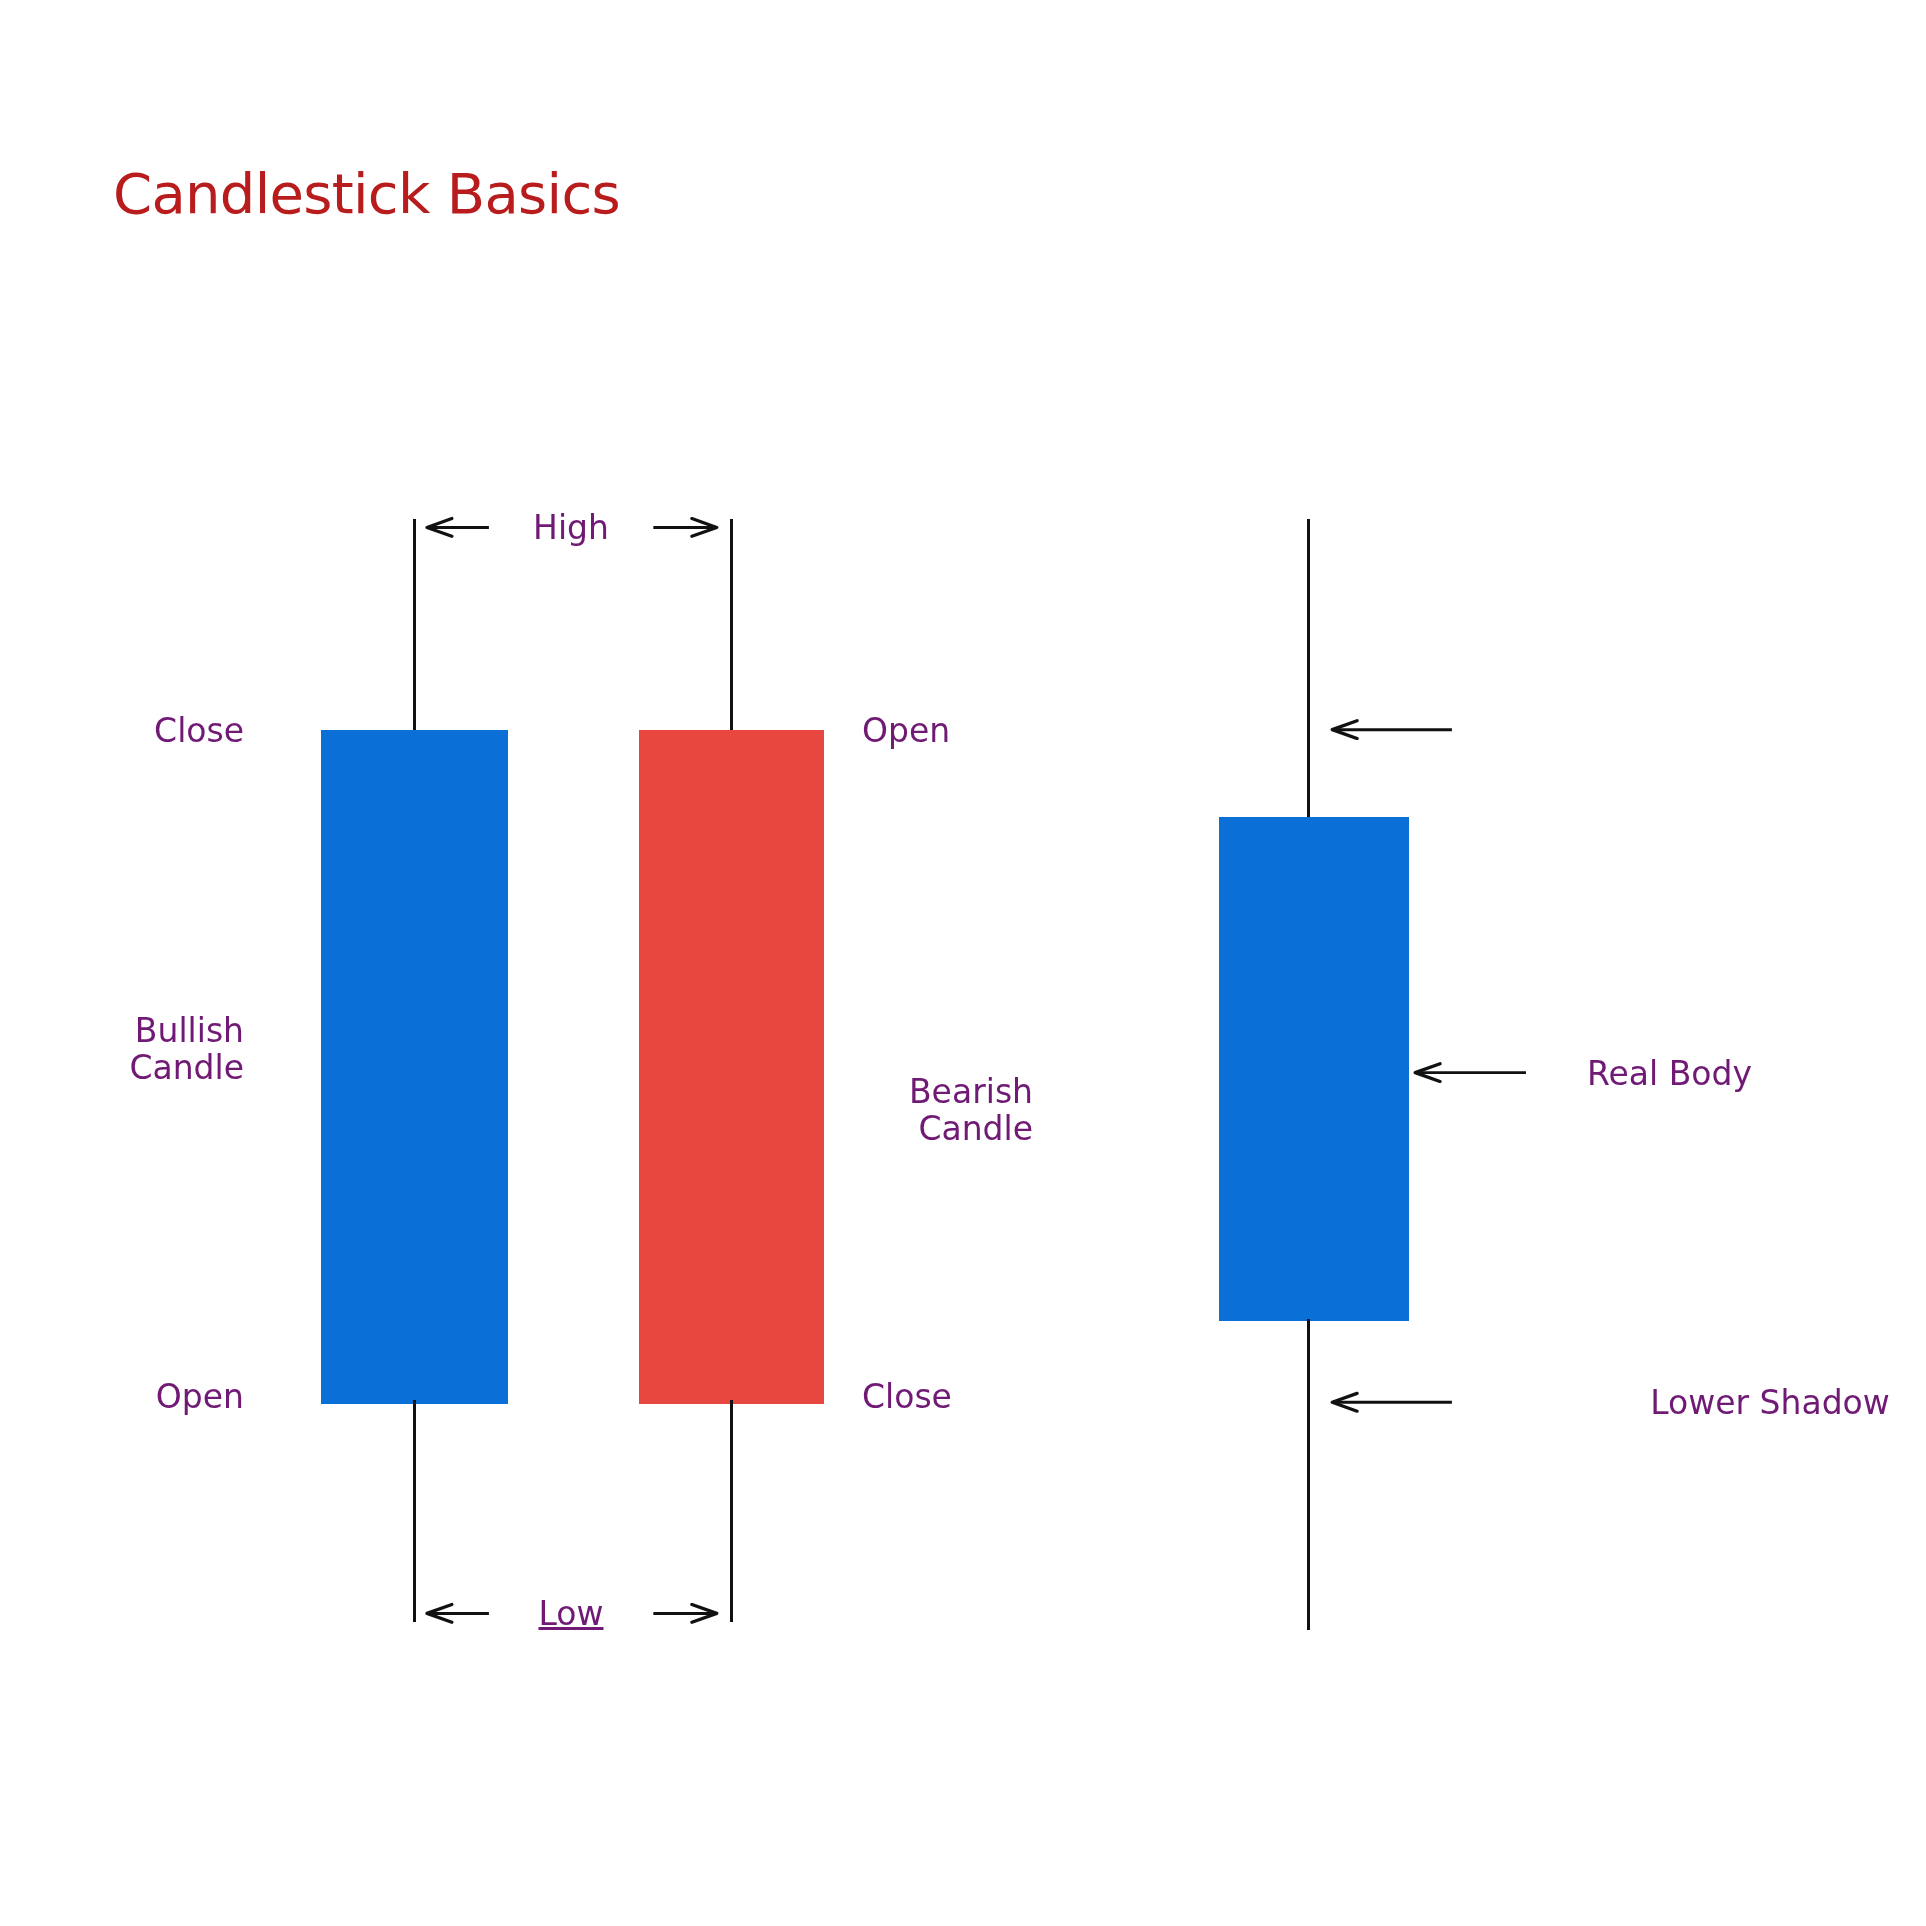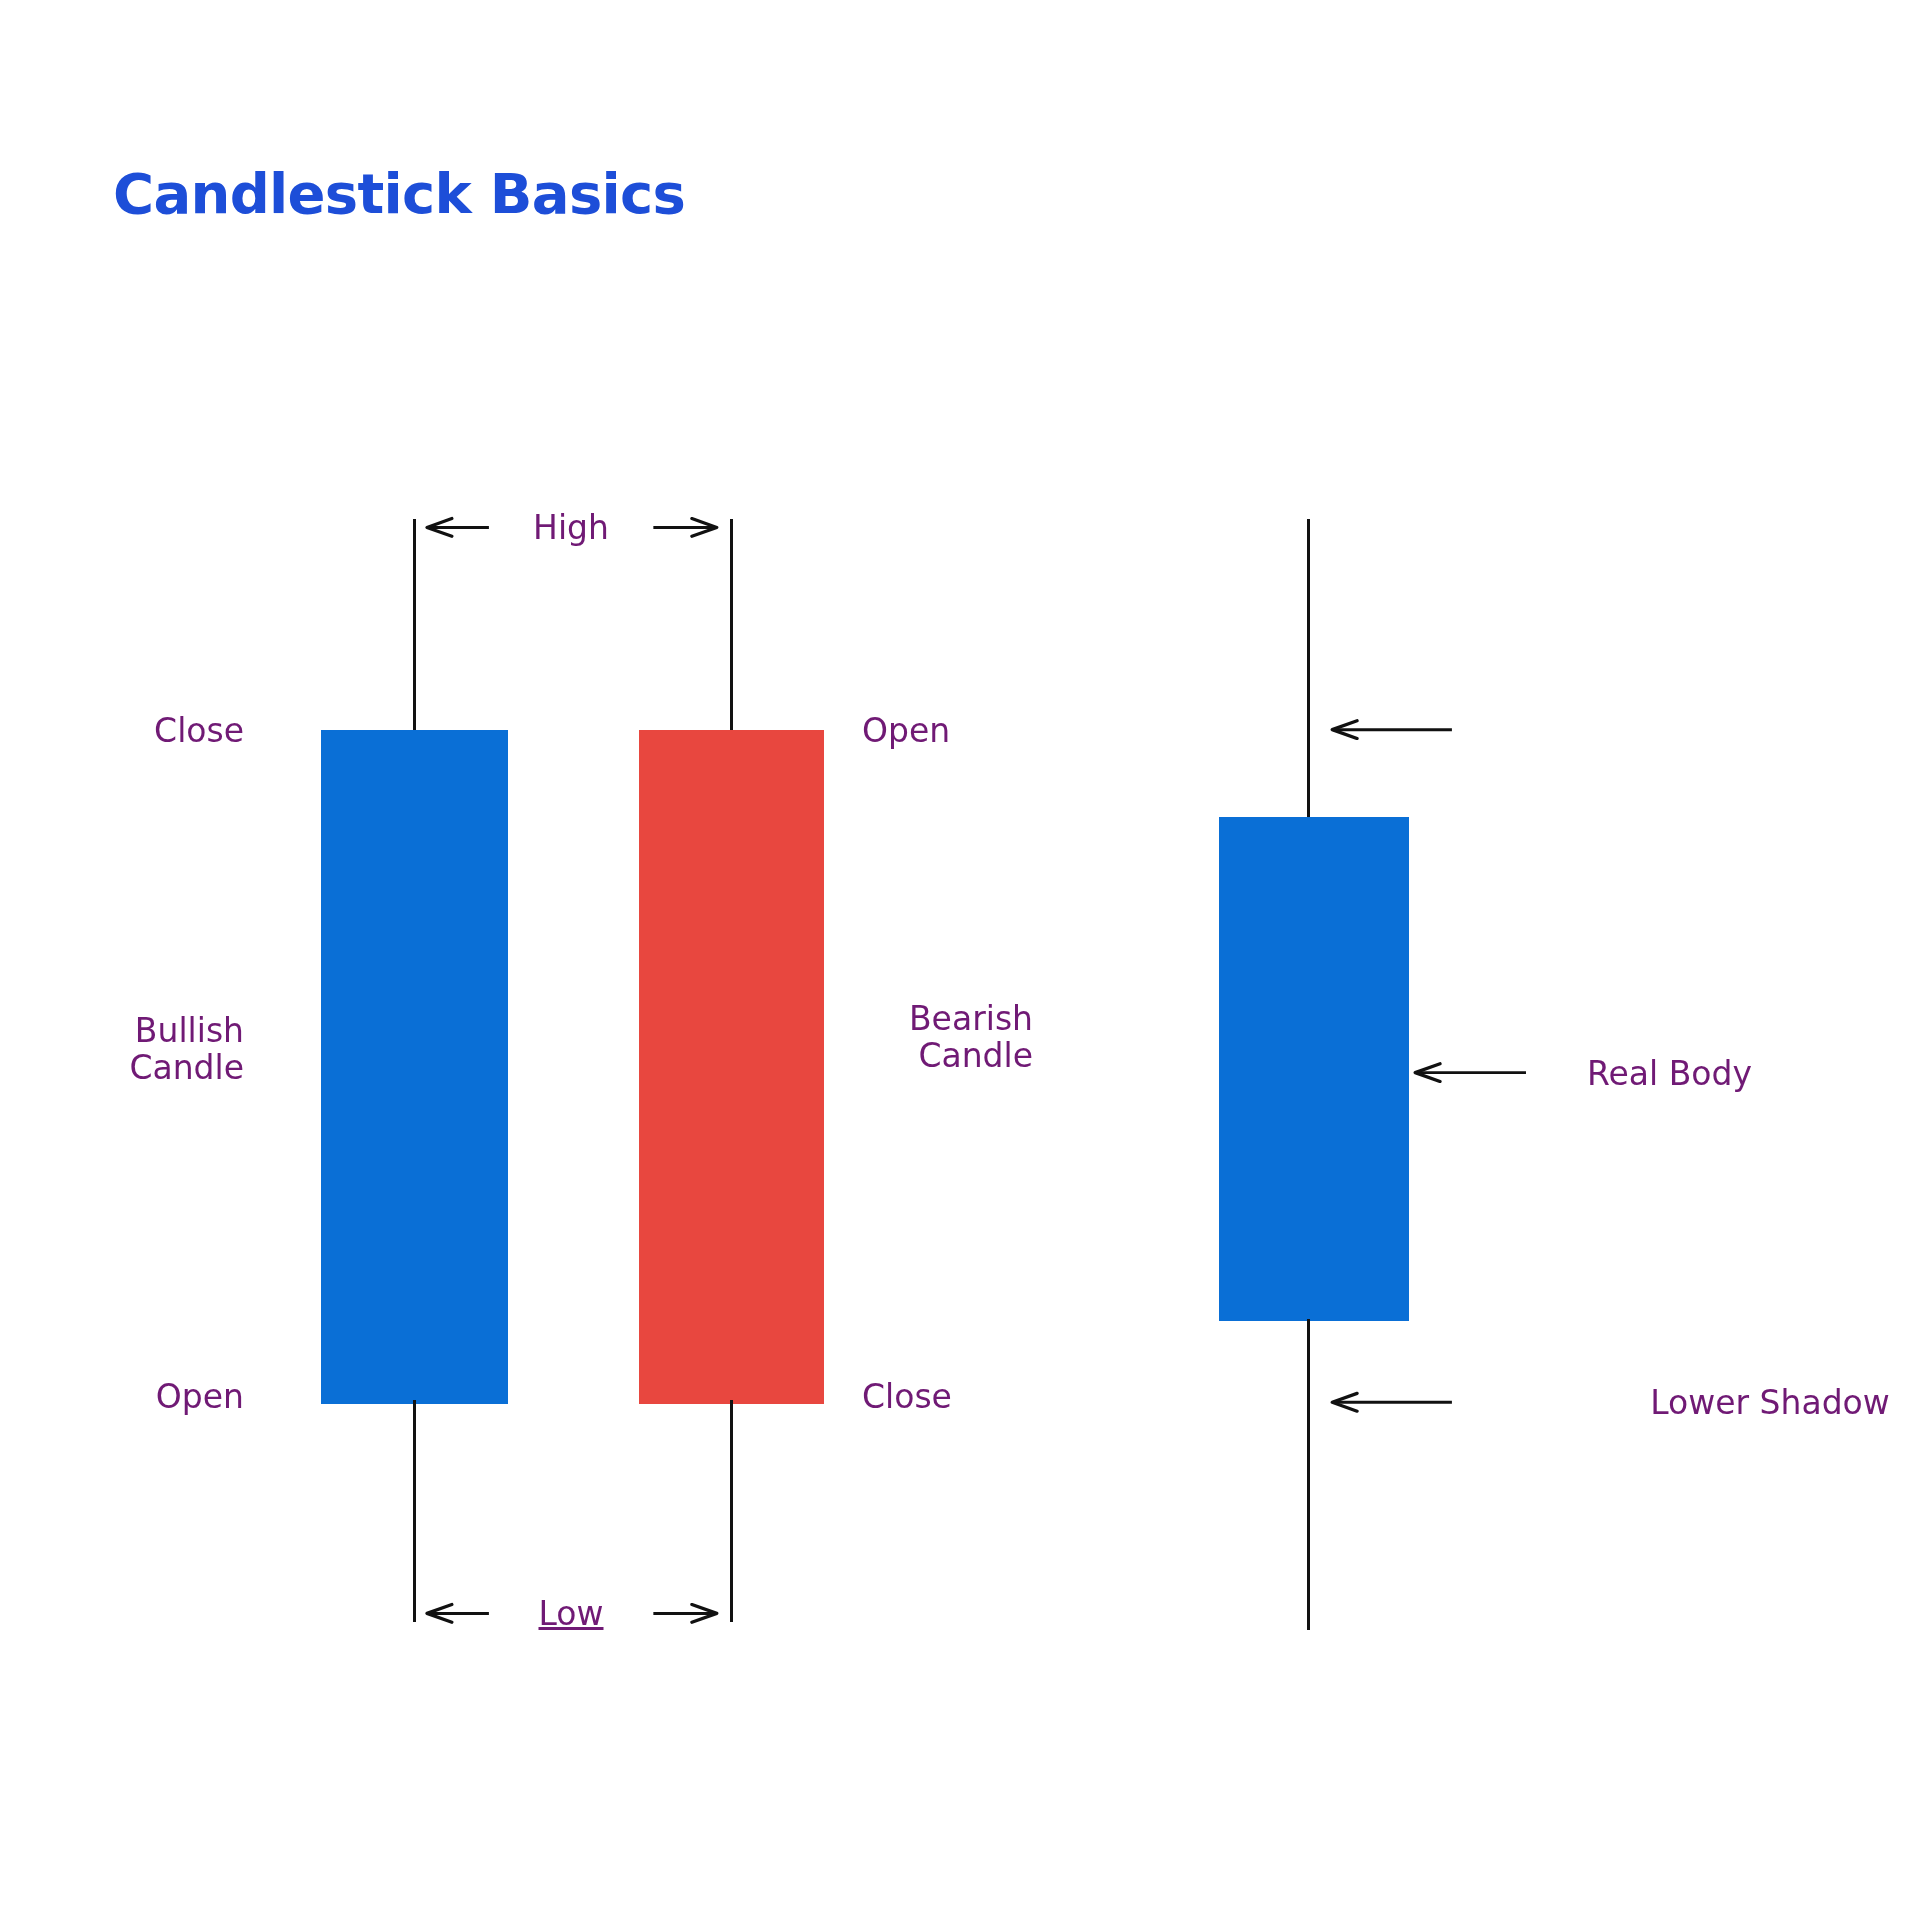--- a/index.html
+++ b/index.html
@@ -17,23 +17,23 @@
   .stage {
     position: relative;
     width: 1926px;
     height: 1926px;
   }
   .title {
     position: absolute;
     left: 113px;
     top: 161px;
     font-size: 56px;
-    font-weight: bold;
+    font-weight: normal;
     letter-spacing: -0.7px;
-    color: #1d4ed8;
+    color: #b91c1c;
     white-space: nowrap;
   }
   .wick {
     position: absolute;
     background: #111111;
     width: 3px;
   }
   .body {
     position: absolute;
   }
@@ -102,20 +102,20 @@
   <div class="lbl center" style="left:497px; top:510px; width:148px;">High</div>
   <div class="lbl center" style="left:497px; top:1596px; width:148px;text-decoration:underline;">Low</div>
 
   <div class="lbl right" style="left:-52px; top:713px; width:296px;">Close</div>
   <div class="lbl right" style="left:-52px; top:1379px; width:296px;">Open</div>
   <div class="lbl right" style="left:-52px; top:1013px; width:296px;">Bullish
 Candle</div>
 
   <div class="lbl left" style="left:862px; top:713px; width:370px;">Open</div>
   <div class="lbl left" style="left:862px; top:1379px; width:370px;">Close</div>
-  <div class="lbl right" style="left:566px; top:1001px; width:467px;">Bearish
+  <div class="lbl right" style="left:566px; top:1074px; width:467px;">Bearish
 Candle</div>
 
   <div class="lbl left" style="left:1587px; top:1056px; width:444px;">Real Body</div>
   <div class="lbl left" style="left:1548px; top:1385px; width:444px;text-align:center;">Lower Shadow</div>
 
 </div>
 
 
 </body></html>

